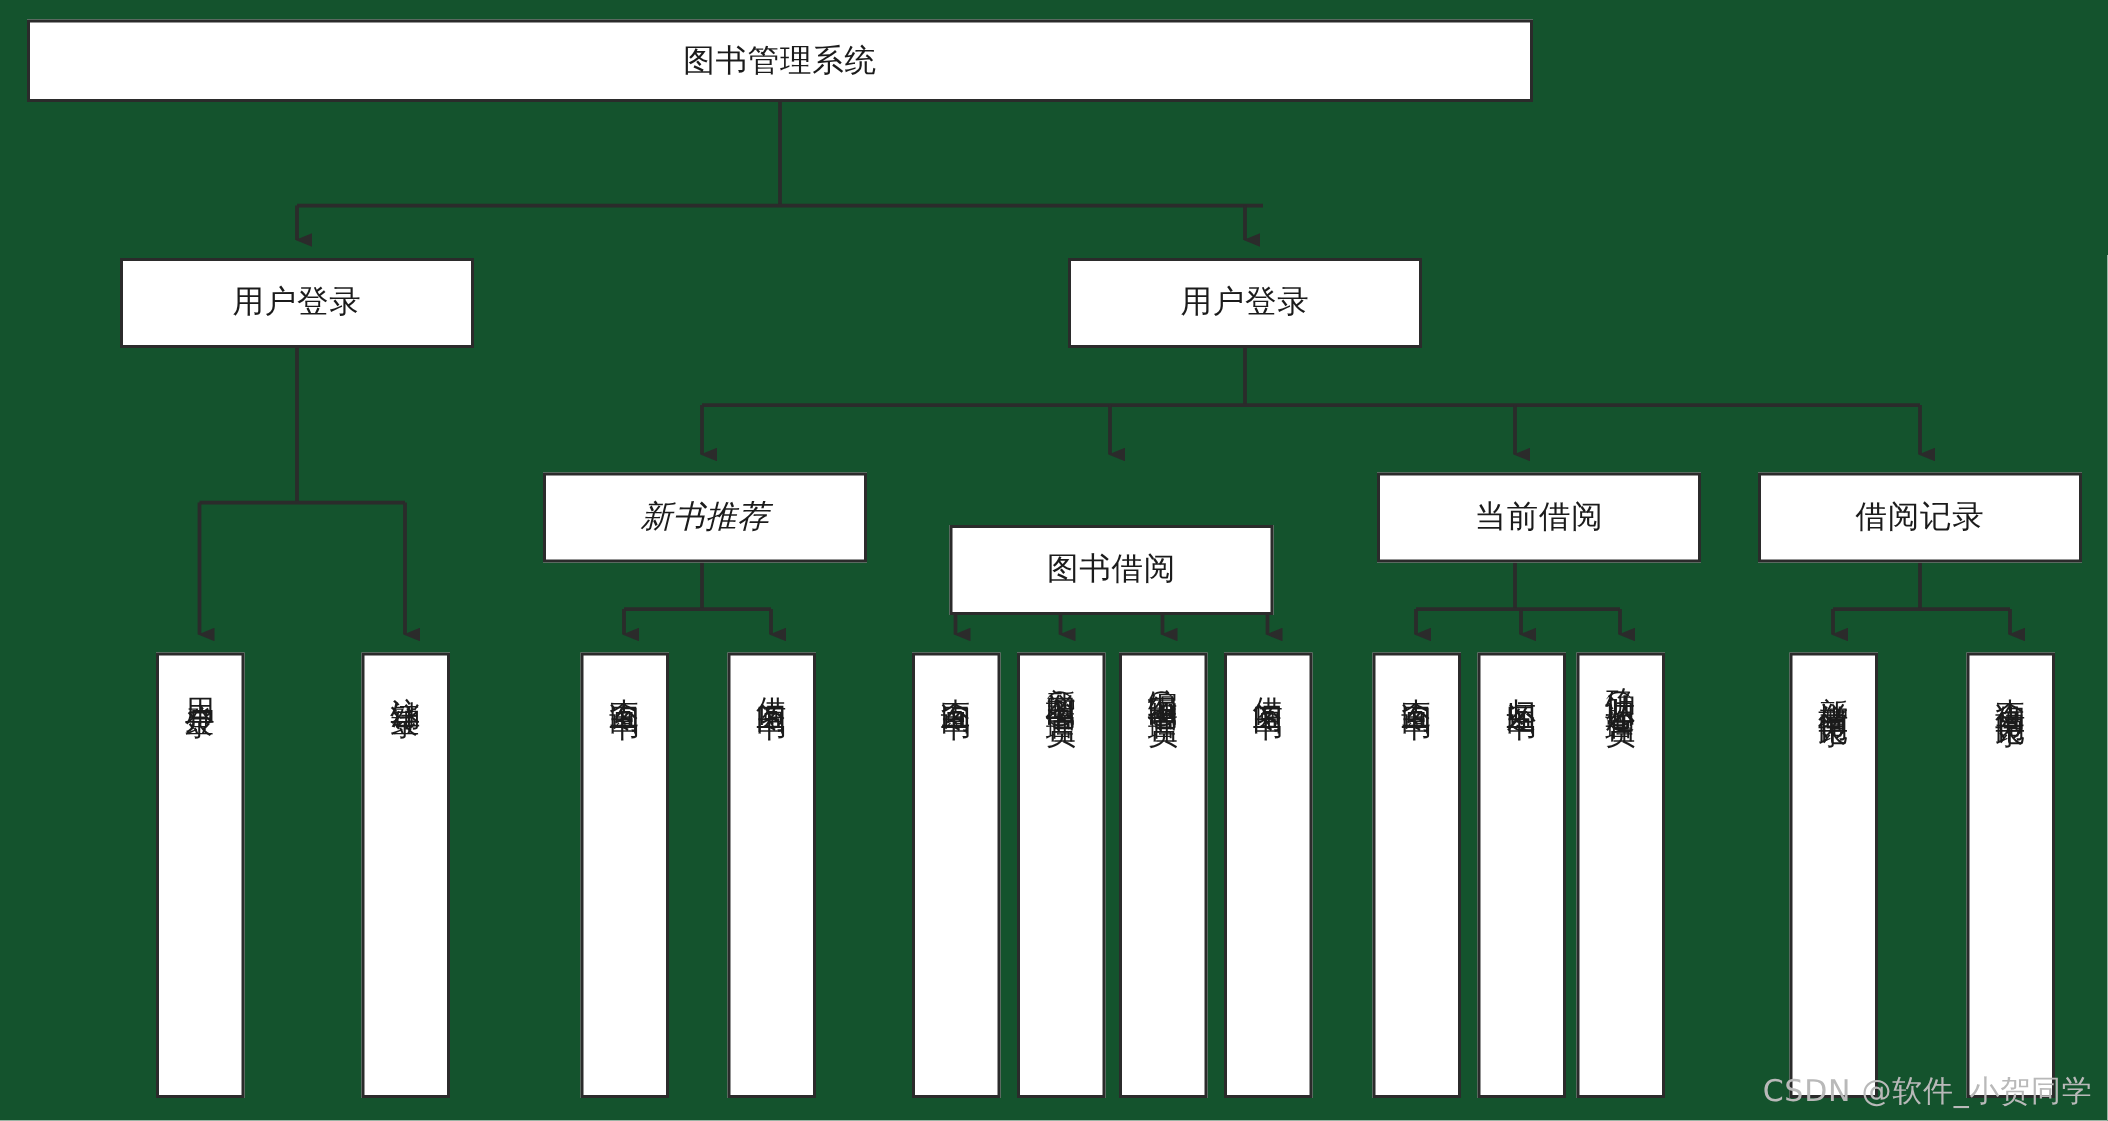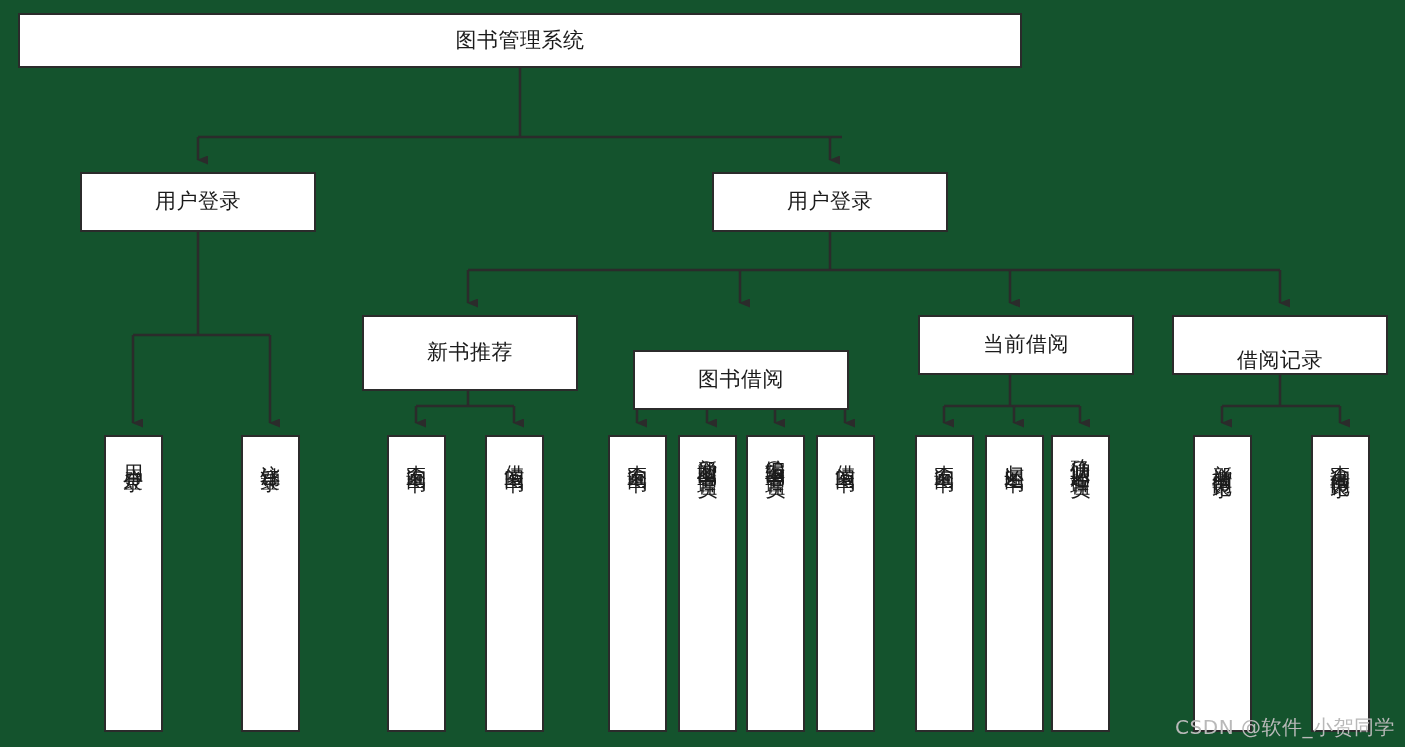--- a/index.html
+++ b/index.html
@@ -132,33 +132,33 @@
   </div>
 
   <div class="node level-2" style="left:80px; top:172px; width:236px; height:60px;">
     <span class="node-label">用户登录</span>
   </div>
 
   <div class="node level-2" style="left:712px; top:172px; width:236px; height:60px;">
     <span class="node-label">用户登录</span>
   </div>
 
-  <div class="node level-3" style="left:362px; top:315px; width:216px; height:76px;">
+  <div class="node level-3" style="left:362px; top:315px; width:216px; height:60px;font-style:italic;">
     <span class="node-label">新书推荐</span>
   </div>
 
   <div class="node level-3" style="left:633px; top:315px; width:216px; height:60px;margin-top:35px;">
     <span class="node-label">图书借阅</span>
   </div>
 
   <div class="node level-3" style="left:902px; top:315px; width:216px; height:60px;margin-left:16px;">
     <span class="node-label">当前借阅</span>
   </div>
 
-  <div class="node level-3" style="left:1172px; top:315px; width:216px; height:60px;align-items:flex-end;">
+  <div class="node level-3" style="left:1172px; top:315px; width:216px; height:60px;">
     <span class="node-label">借阅记录</span>
   </div>
 
   <div class="node leaf" style="left:104px; top:435px; width:59px; height:297px;">
     <span class="node-label">用户登录</span>
   </div>
 
   <div class="node leaf" style="left:241px; top:435px; width:59px; height:297px;">
     <span class="node-label">注销登录</span>
   </div>

